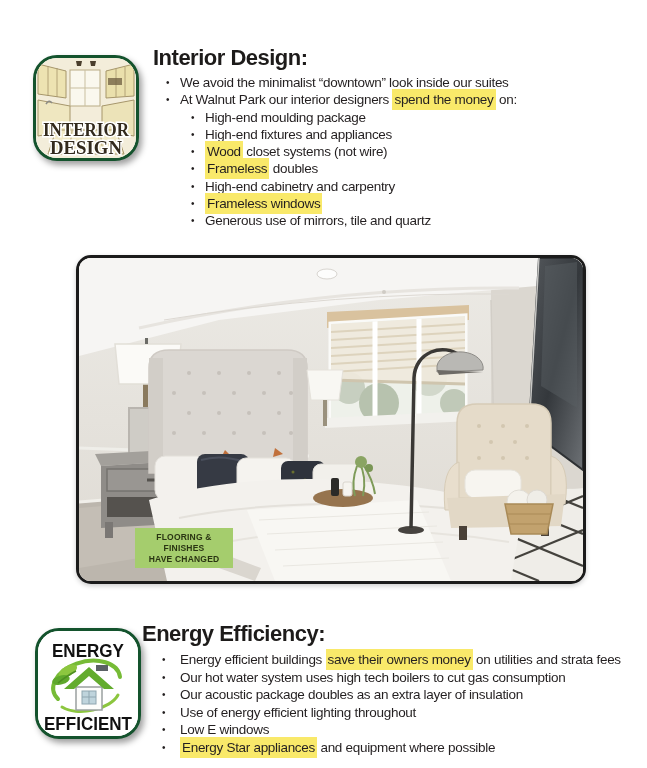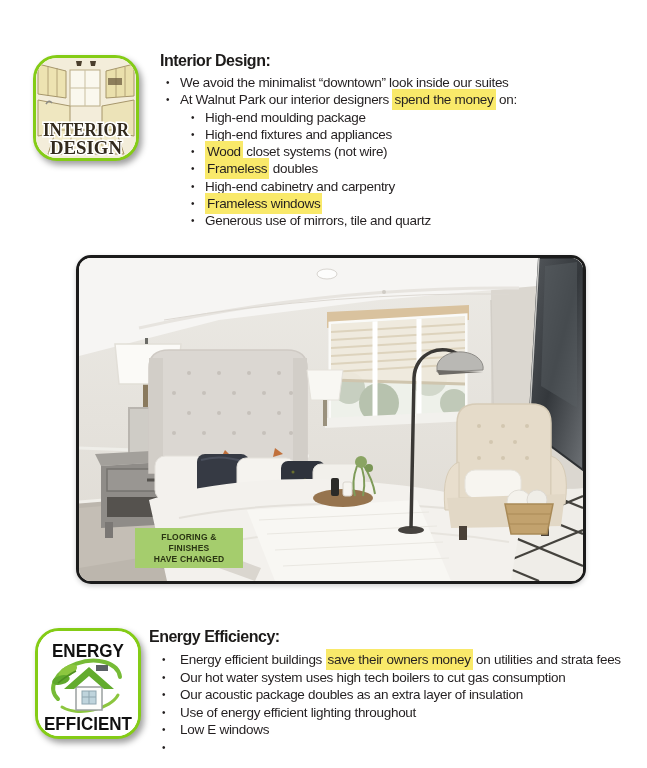--- a/index.html
+++ b/index.html
@@ -2,50 +2,50 @@
 <html><head>
 <meta charset="utf-8">
 <style>
   html,body{margin:0;padding:0;background:#ffffff;}
   .page{
     position:relative;width:647px;height:768px;background:#ffffff;overflow:hidden;
     font-family:"Liberation Sans",sans-serif;color:#231f20;
   }
   
   .badge{
-    position:absolute;background:#ffffff;border:3px solid #84cc16;border-radius:24px;
+    position:absolute;background:#ffffff;border:3px solid #14532d;border-radius:24px;
     overflow:hidden;box-shadow:3px 4px 6px rgba(0,0,0,.38);
   }
   #interiorBadge{left:33px;top:55px;width:100px;height:100px;}
   #energyBadge{left:35px;top:628px;width:100px;height:105px;}
   .badge svg{display:block;width:100%;height:100%;}
   
   .heading{
-    position:absolute;margin:8px;font-size:16px;font-weight:700;letter-spacing:-0.5px;color:#1d1b1a;
+    position:absolute;margin:1px;font-size:22px;font-weight:700;letter-spacing:-0.5px;color:#1d1b1a;
   }
   #interiorHeading{left:152px;top:44px;}
   #energyHeading{left:141px;top:620px;}
   
   .bullets{position:absolute;font-size:13.5px;letter-spacing:-0.3px;color:#231f20;}
   #interiorBullets{left:166px;top:74px;line-height:17.3px;}
   #energyBullets{left:162px;top:651px;line-height:17.5px;}
   .bullet-row{display:flex;white-space:nowrap;}
   .bullet-row .dot{flex:0 0 14px;width:14px;font-size:10px;line-height:inherit;}
   #energyBullets .bullet-row .dot{flex:0 0 18px;width:18px;}
   .bullet-row.lvl2{margin-left:25px;}
   .hl{background:#f9e96a;padding:3px 2px;}
   
   .photo{
     position:absolute;left:76px;top:255px;width:504px;height:323px;
     border:3px solid #1b1b1b;border-radius:15px;overflow:hidden;background:#e7e4de;
     box-shadow:0 2px 5px rgba(0,0,0,.2);
   }
   .photo svg{display:block;width:504px;height:323px;}
   .photo-label{
-    position:absolute;left:56px;top:270px;width:108px;padding:4px 0 3px 0;
+    position:absolute;left:56px;top:270px;width:98px;padding:4px 0 3px 0;
     background:#a5cd6d;text-align:center;font-weight:700;font-size:8.5px;
     line-height:11px;color:#2a3513;letter-spacing:0.2px;
   }
 </style>
 </head>
 <body>
 
 <div class="page">
 
   <div class="badge" id="interiorBadge">
@@ -386,16 +386,17 @@
       <div class="bullet-row lvl1">
         <span class="dot">•</span>
         <span class="txt"><span>Use of energy efficient lighting throughout</span></span>
       </div>
       <div class="bullet-row lvl1">
         <span class="dot">•</span>
         <span class="txt"><span>Low E windows</span></span>
       </div>
       <div class="bullet-row lvl1">
         <span class="dot">•</span>
+        <span class="txt"><span class="hl">Energy Star appliances</span><span> and equipment where possible</span></span>
       </div>
     </div>
 
 </div>
 
 </body></html>

